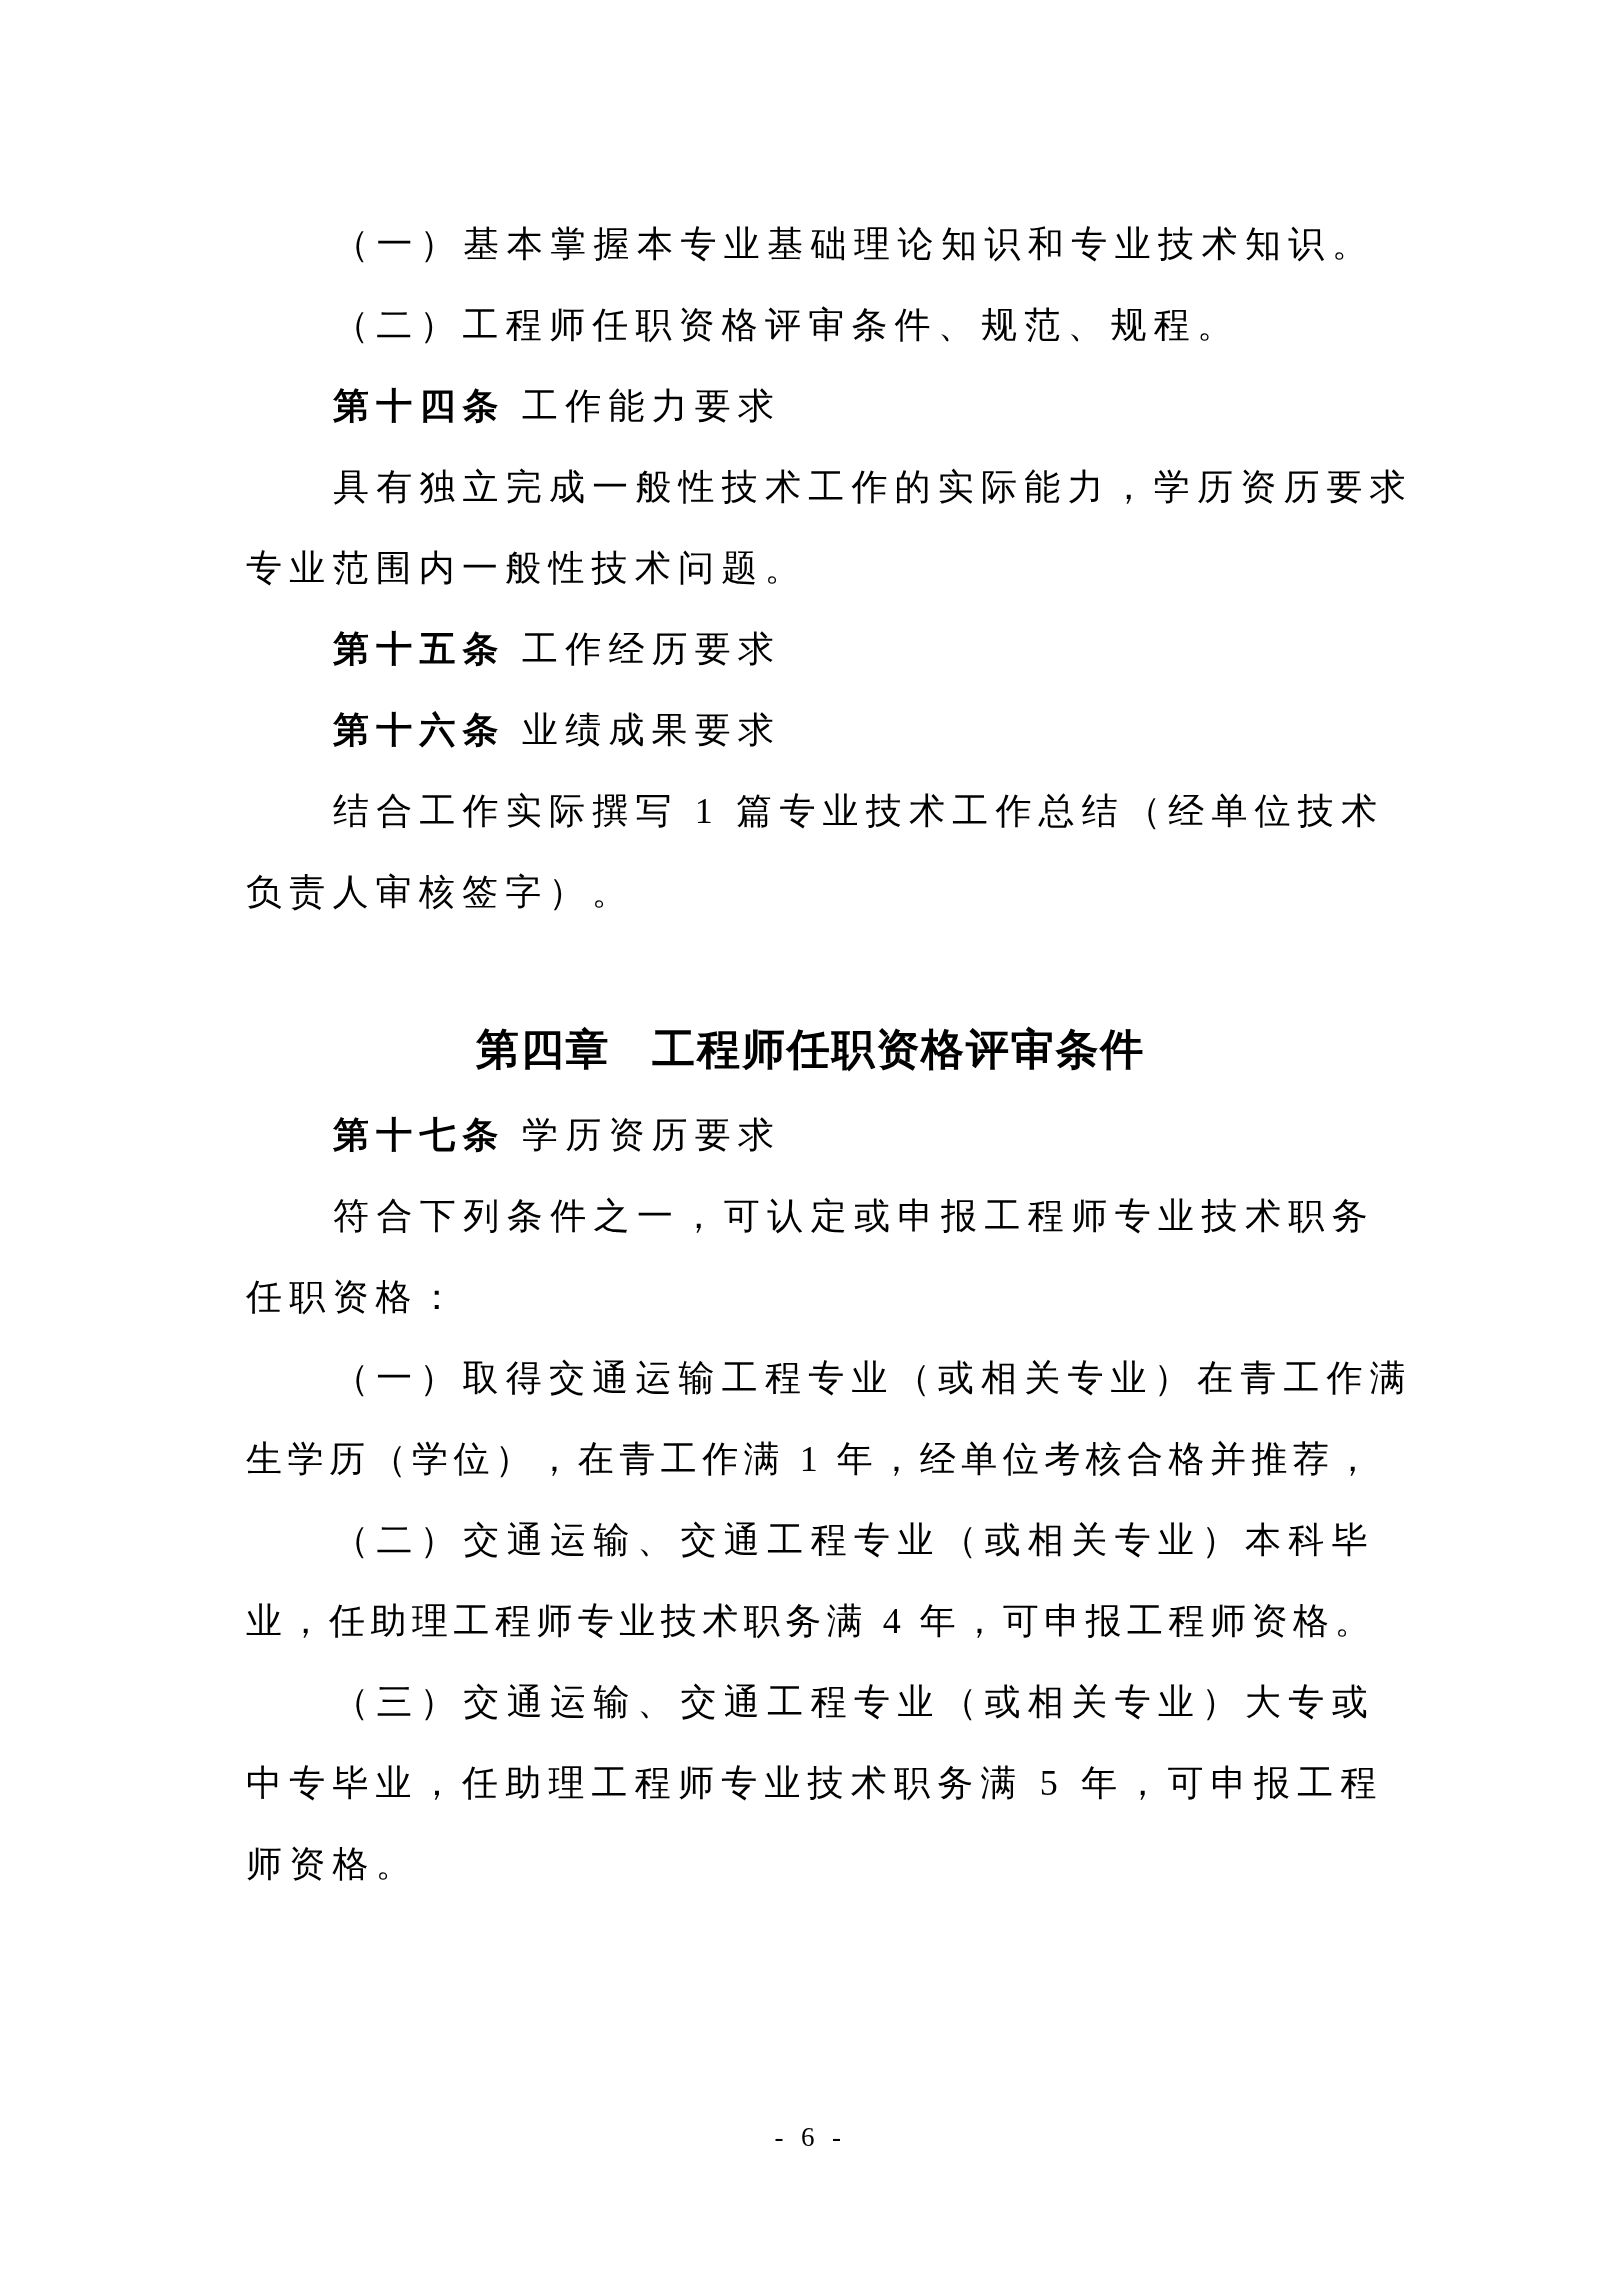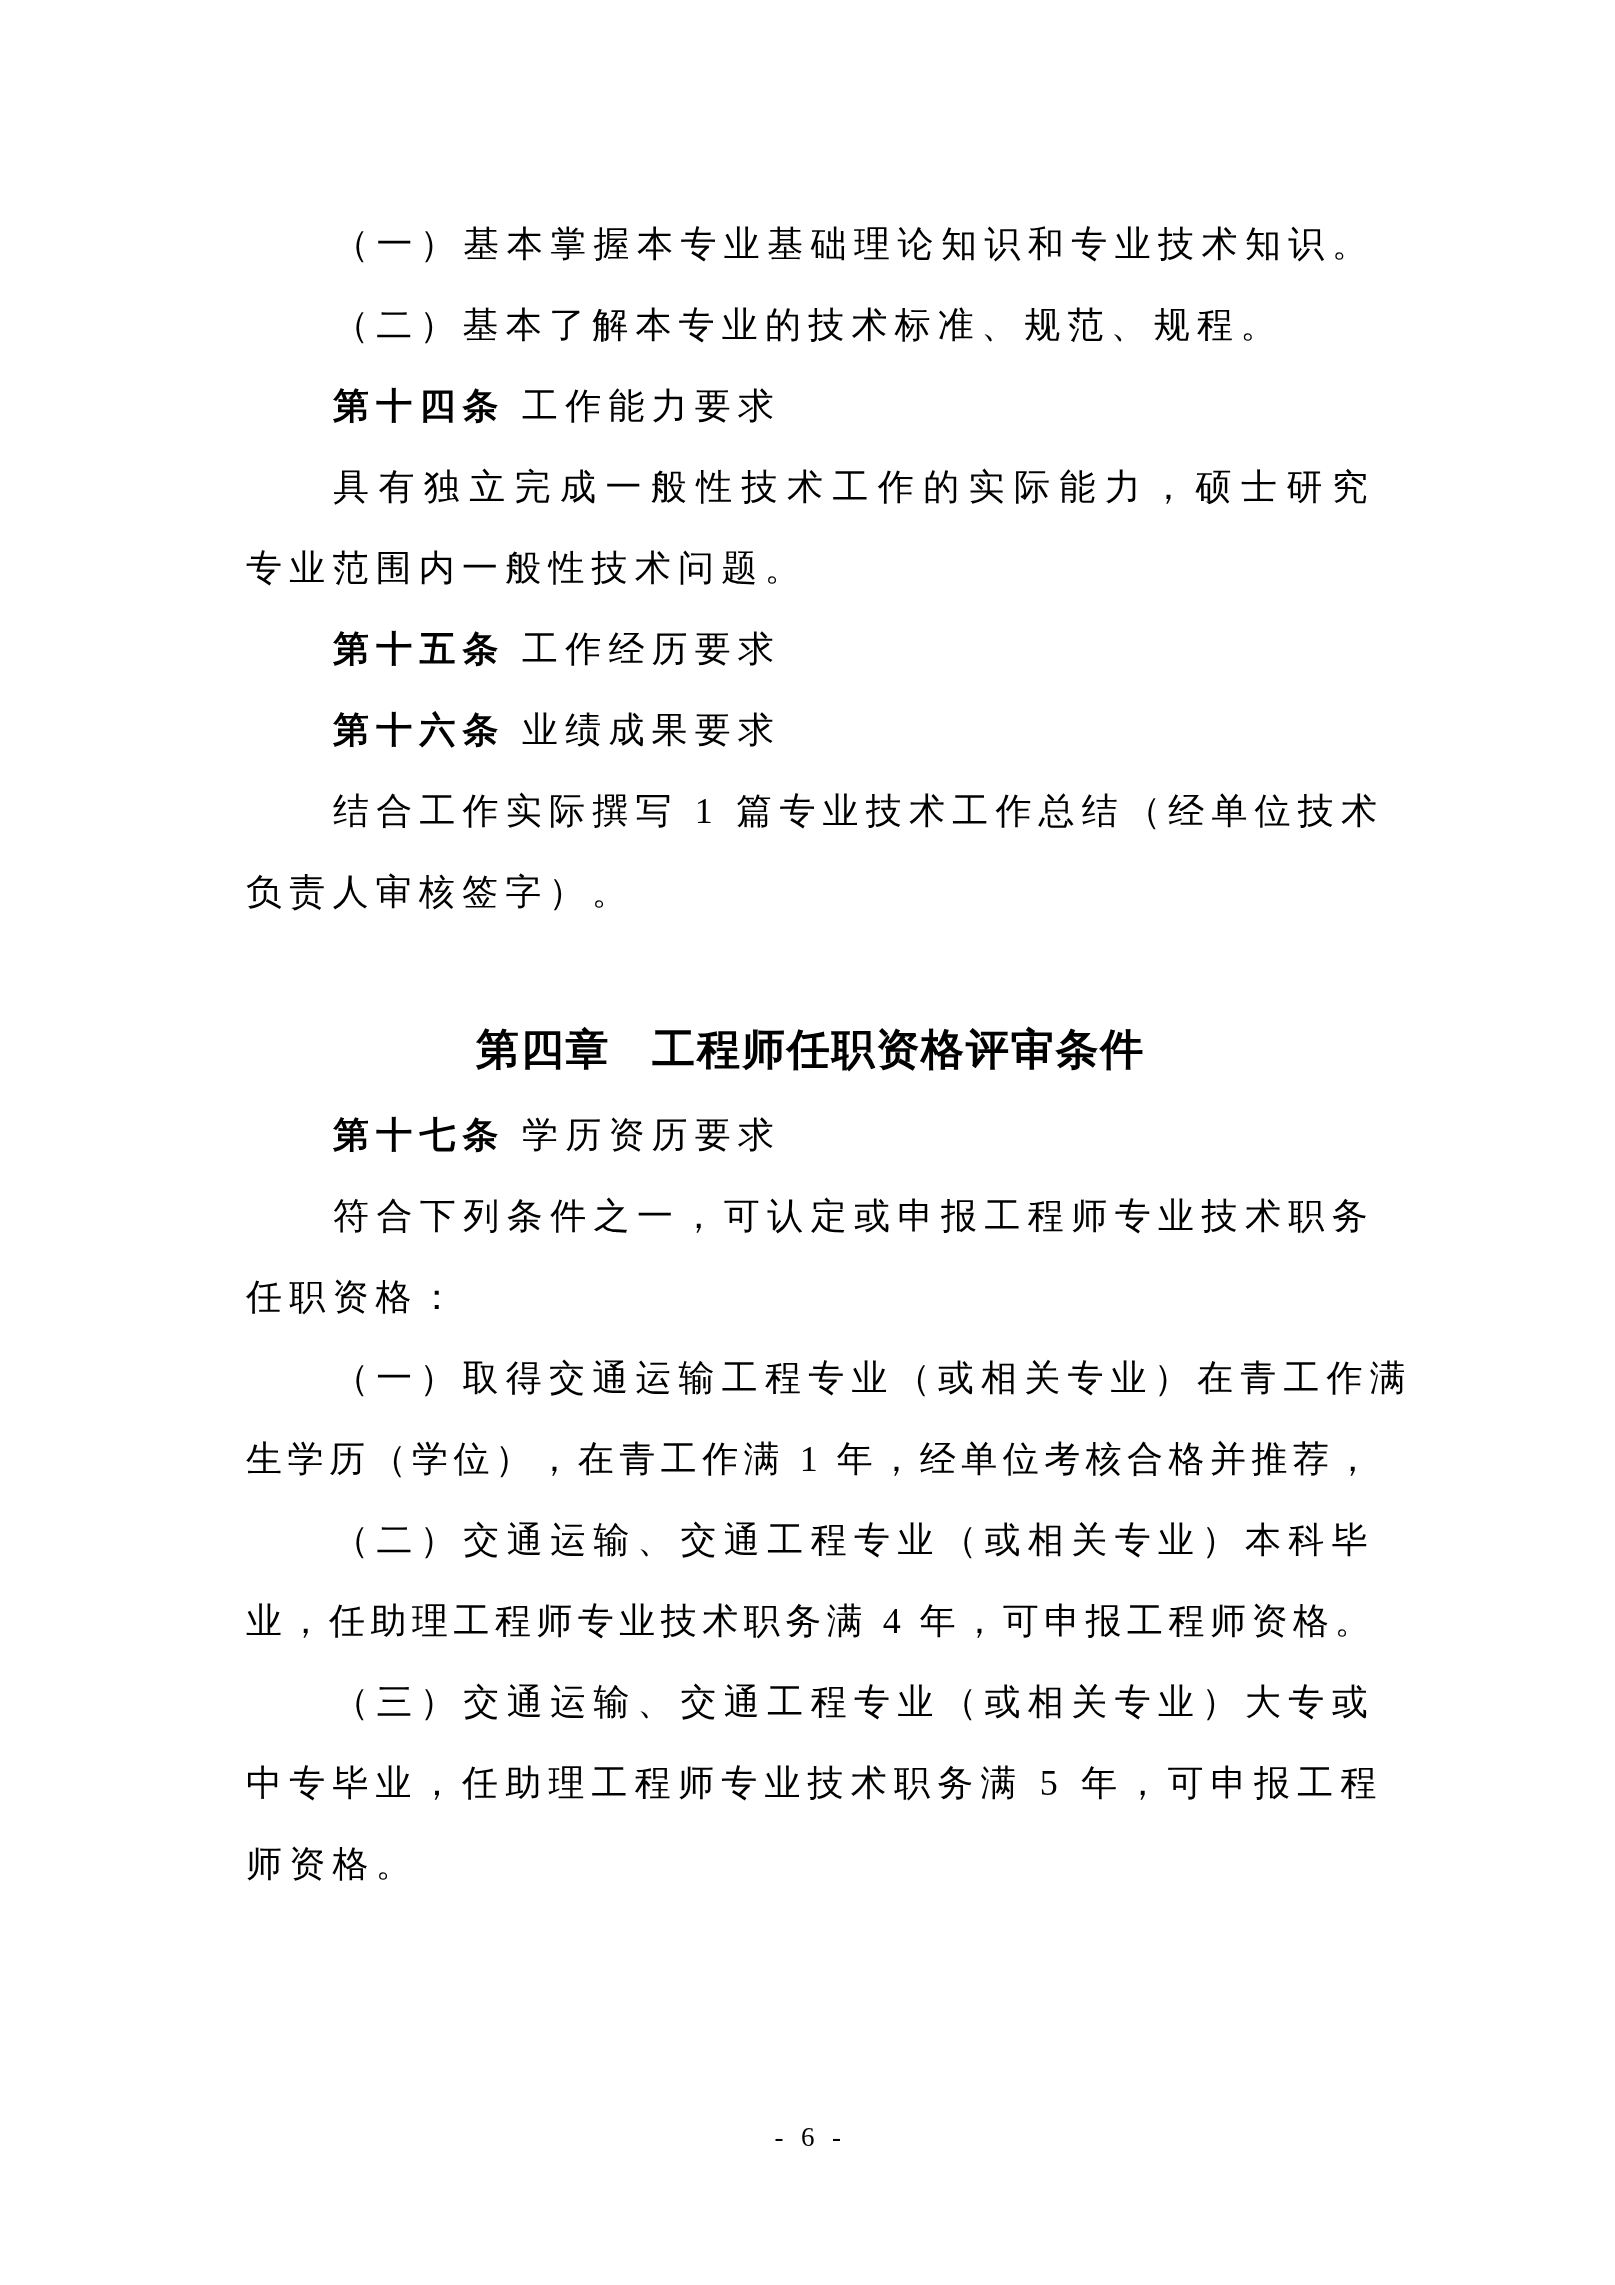--- a/index.html
+++ b/index.html
@@ -55,23 +55,23 @@
     letter-spacing: 5.4px;
     line-height: 36px;
   }
 </style>
 </head>
 <body>
 
 <div class="page">
   <div class="doc-body">
       <div class="line indent fill"><span>（一）基本掌握本专业基础理论知识和专业技术知识。</span></div>
-      <div class="line indent"><span>（二）基本了解本专业的技术标准、规范、规程。</span></div>
+      <div class="line indent"><span>（二）工程师任职资格评审条件、规范、规程。</span></div>
       <div class="line indent"><span class="lead">第十四条</span><span> 工作能力要求</span></div>
-      <div class="line indent fill"><span>具有独立完成一般性技术工作的实际能力，硕士研究</span></div>
+      <div class="line indent fill"><span>具有独立完成一般性技术工作的实际能力，学历资历要求</span></div>
       <div class="line"><span>专业范围内一般性技术问题。</span></div>
       <div class="line indent"><span class="lead">第十五条</span><span> 工作经历要求</span></div>
       <div class="line indent"><span class="lead">第十六条</span><span> 业绩成果要求</span></div>
       <div class="line indent fill"><span>结合工作实际撰写 1 篇专业技术工作总结（经单位技术</span></div>
       <div class="line"><span>负责人审核签字）。</span></div>
       <div class="heading"><span class="lead">第四章</span><span class="hgap"></span><span>工程师任职资格评审条件</span></div>
       <div class="line indent"><span class="lead">第十七条</span><span> 学历资历要求</span></div>
       <div class="line indent fill"><span>符合下列条件之一，可认定或申报工程师专业技术职务</span></div>
       <div class="line"><span>任职资格：</span></div>
       <div class="line indent fill"><span>（一）取得交通运输工程专业（或相关专业）在青工作满</span></div>

